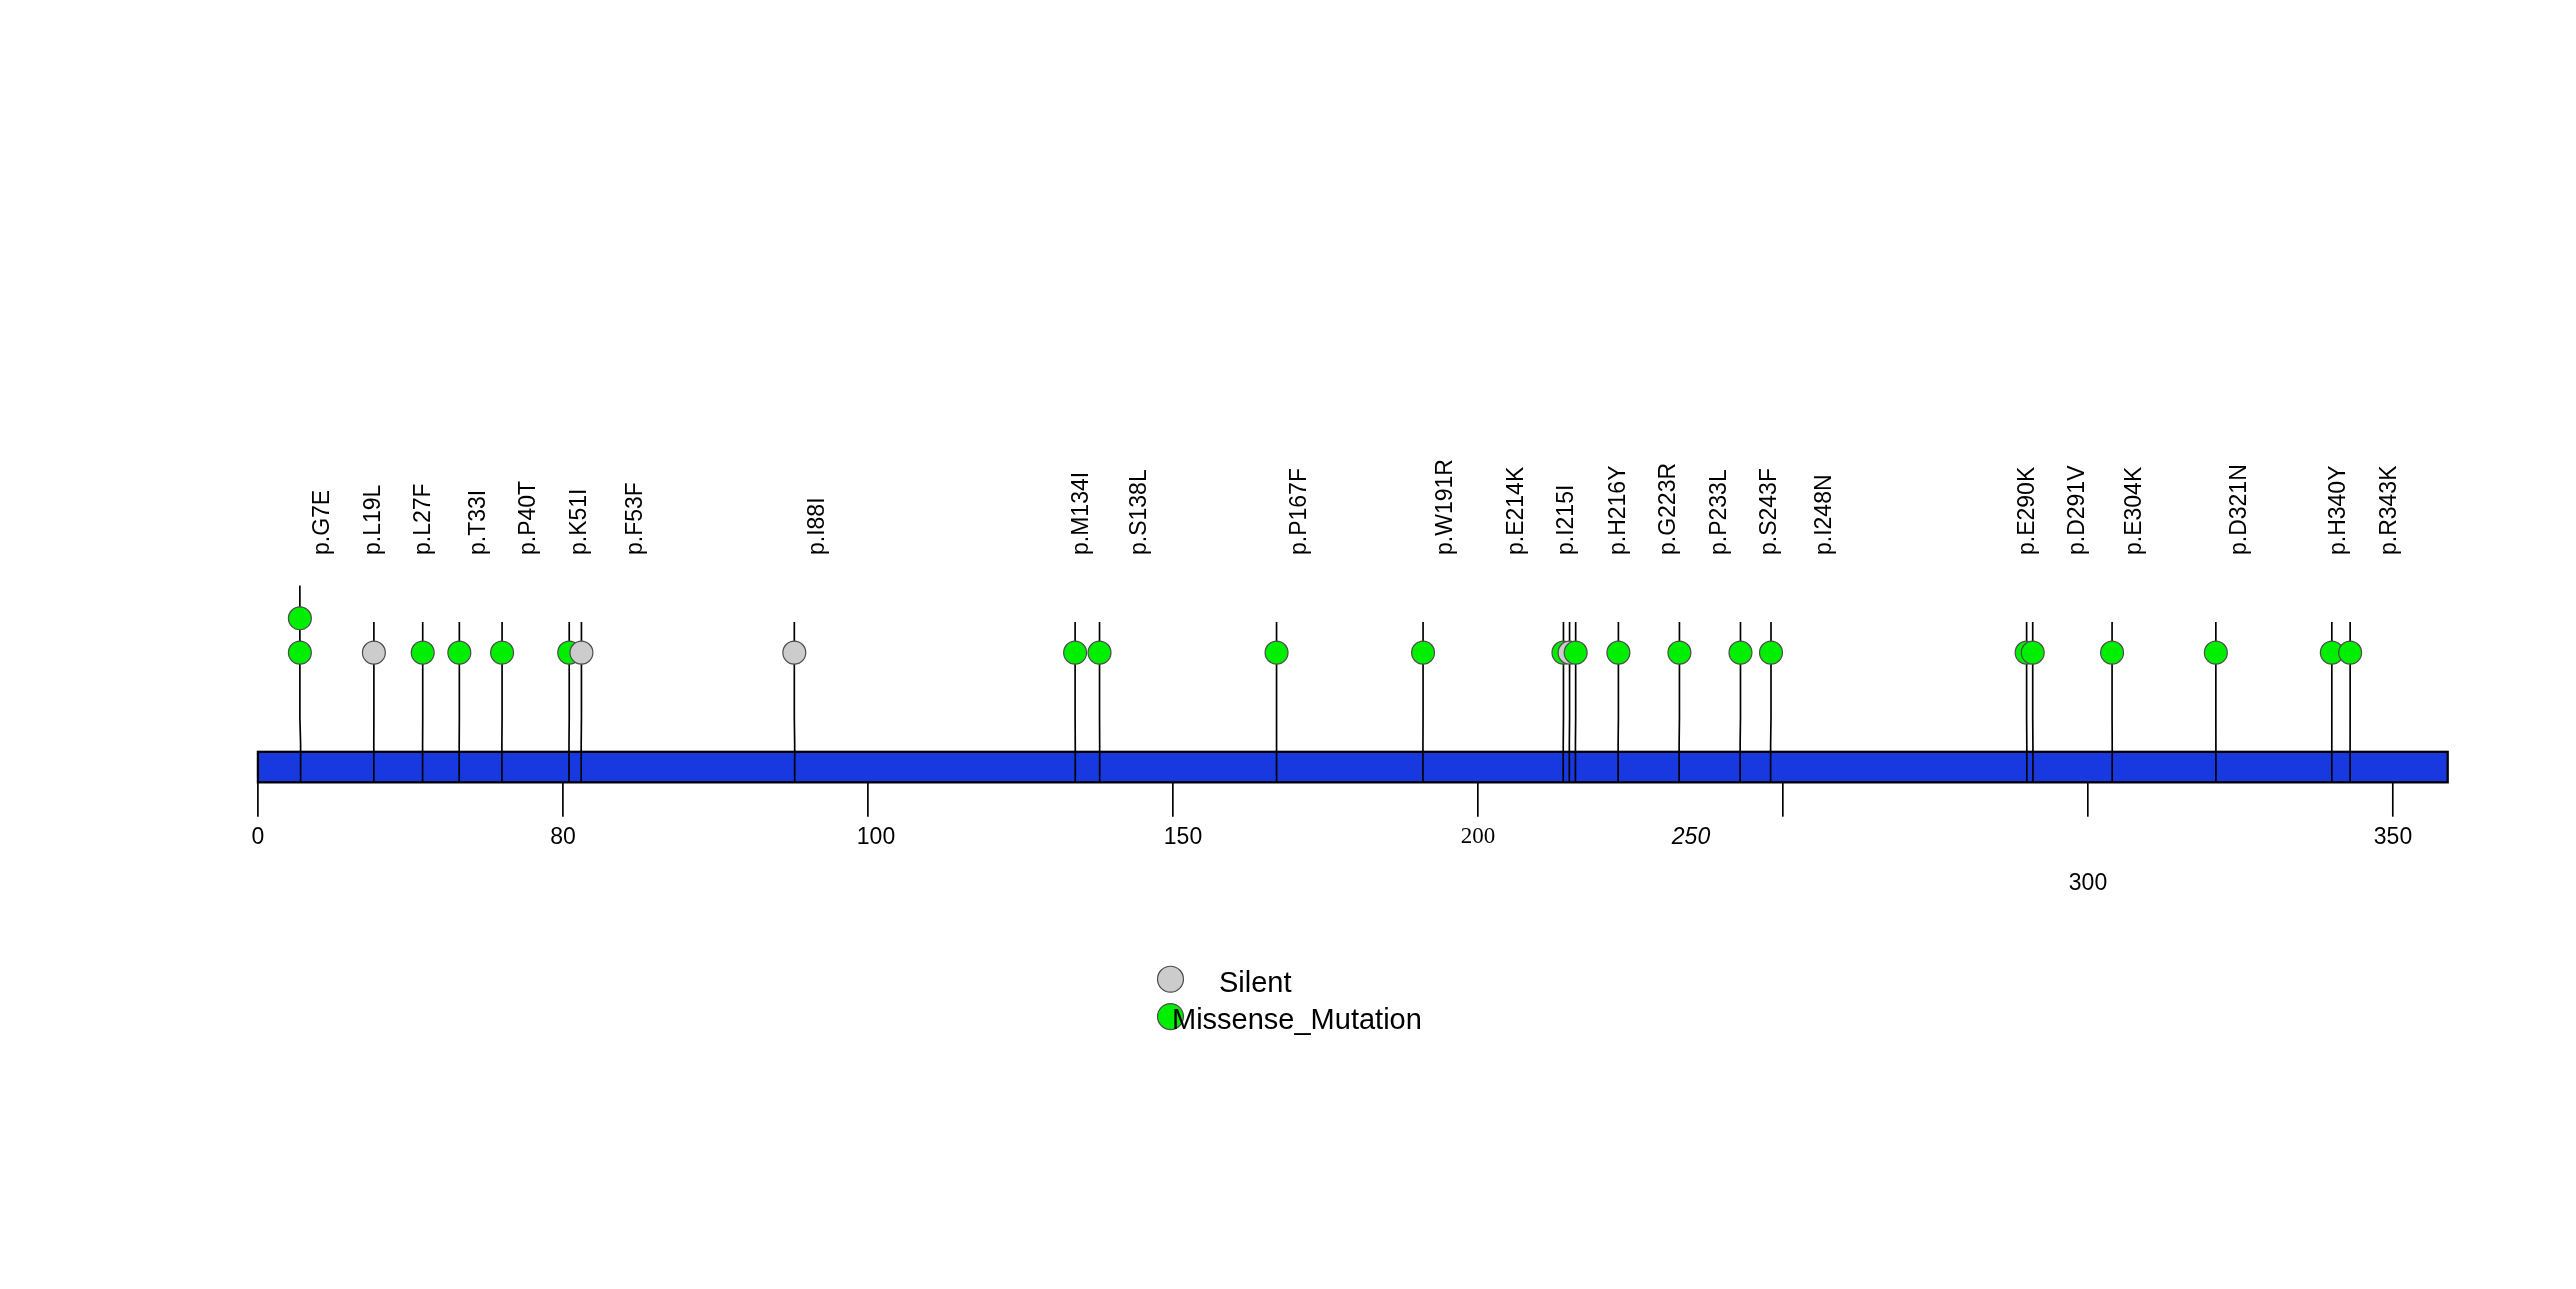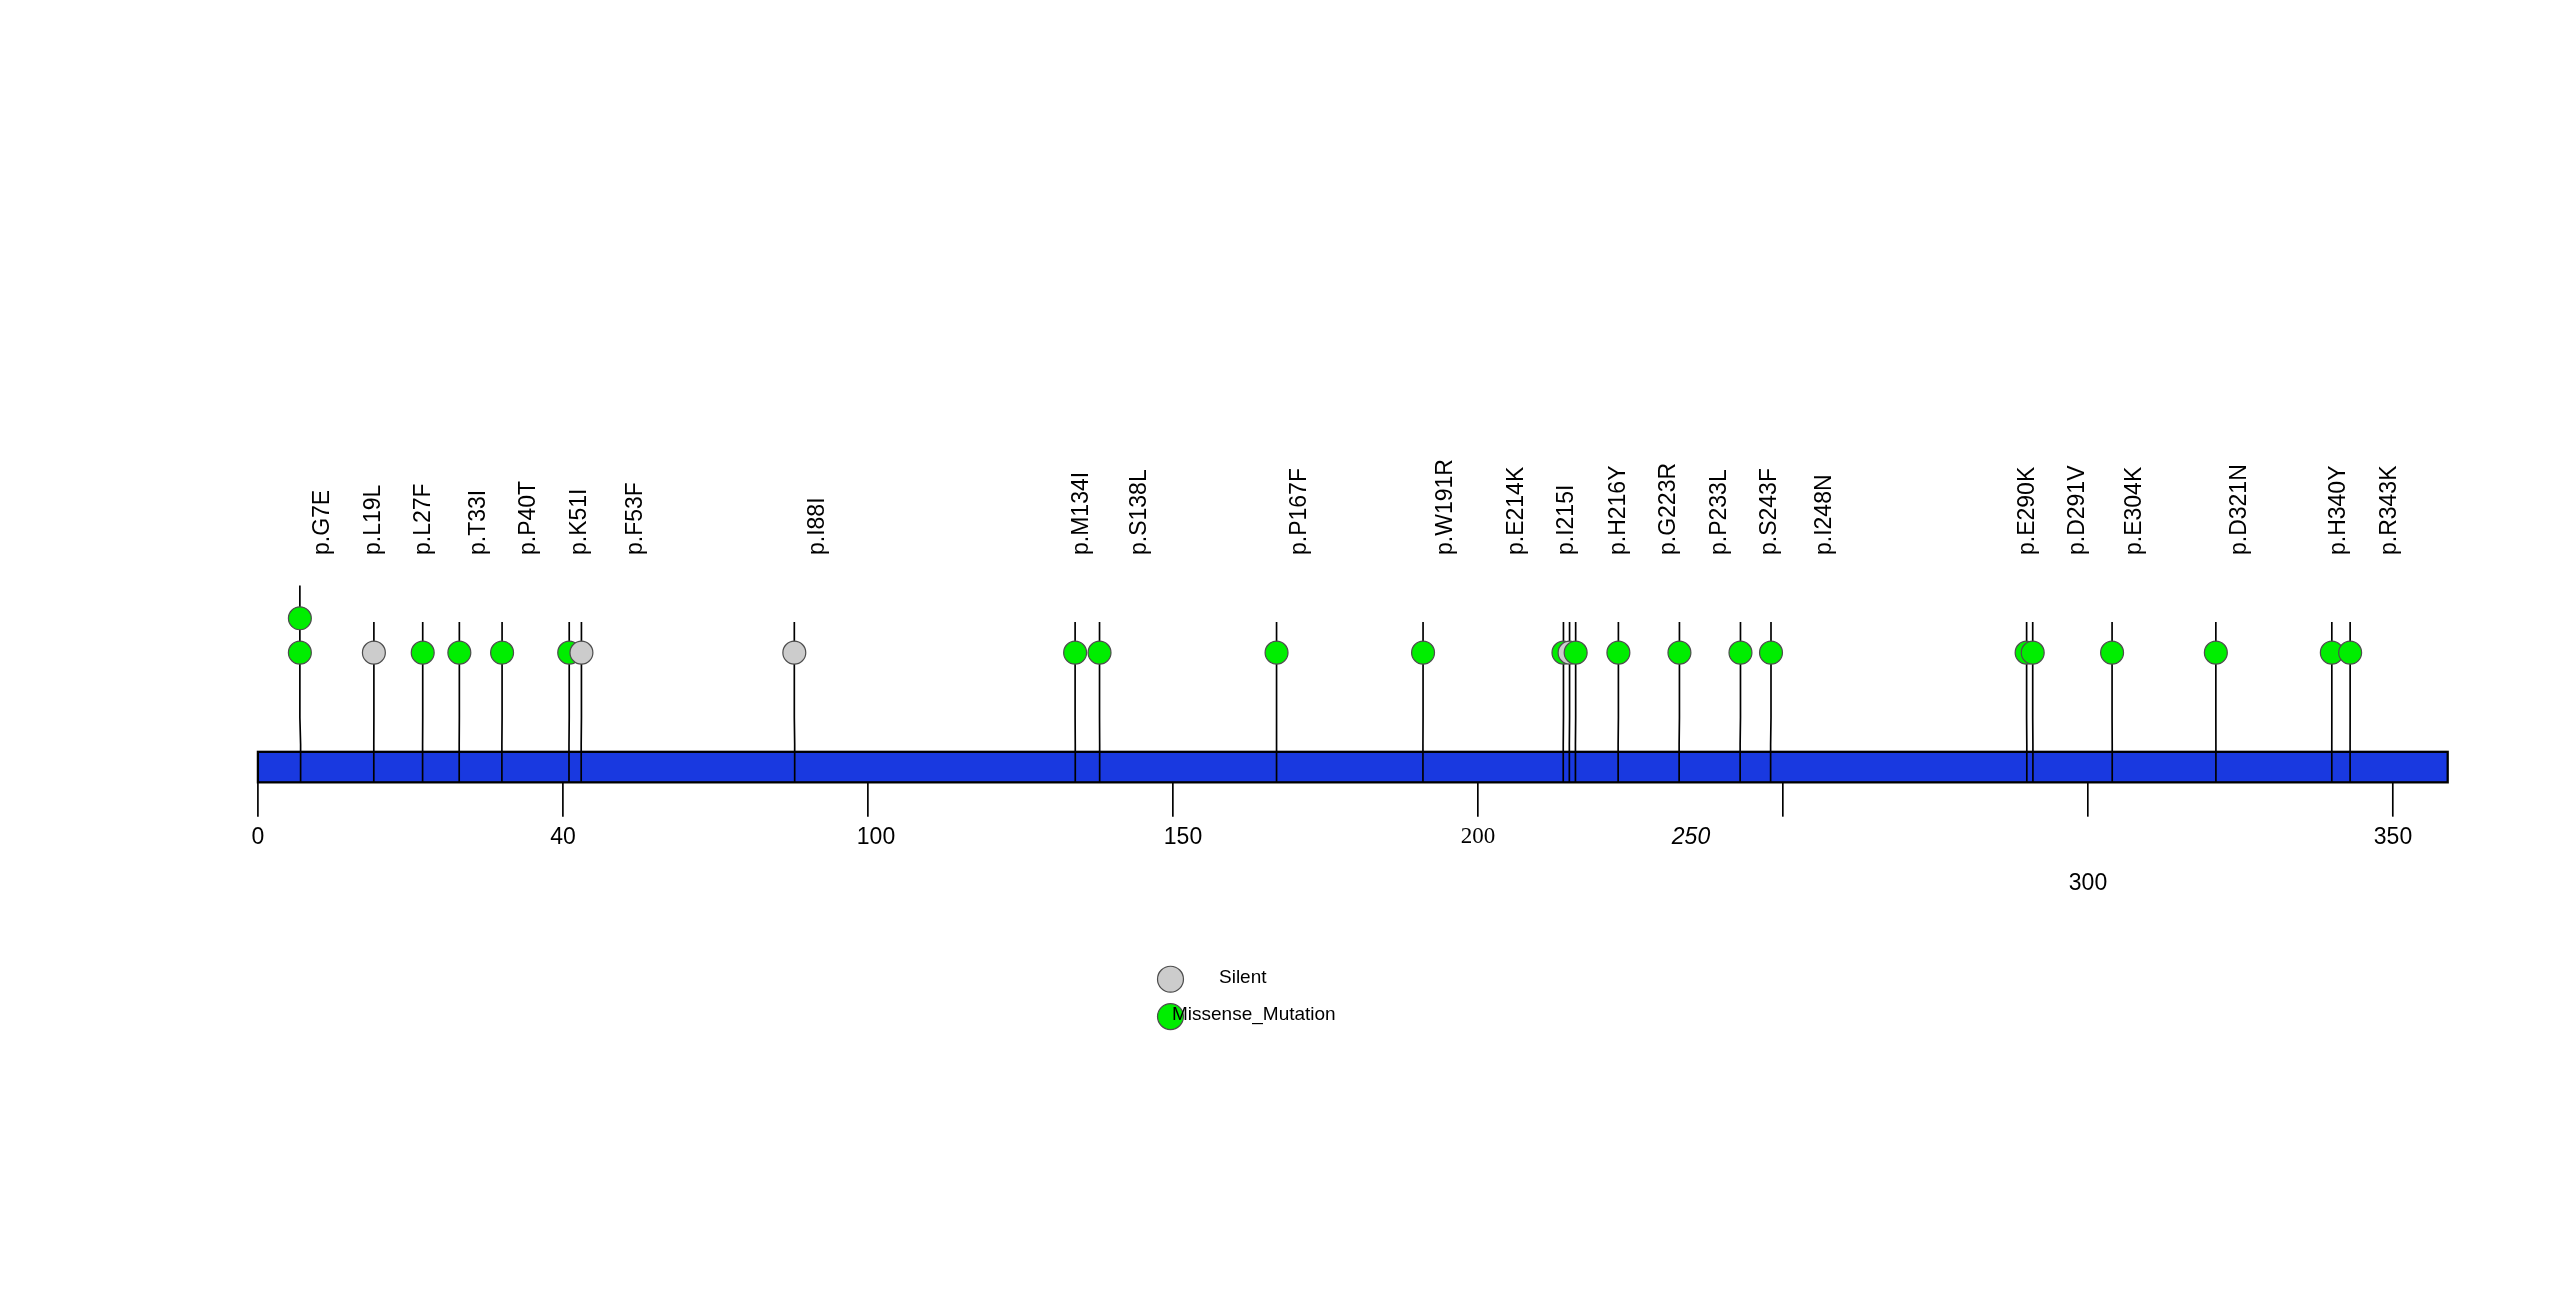--- a/index.html
+++ b/index.html
@@ -3,21 +3,21 @@
 <meta charset="utf-8">
 <style>
   html,body{margin:0;padding:0;background:#ffffff;}
   #stage{position:relative;width:2576px;height:1290px;background:#ffffff;
          font-family:"Liberation Sans", sans-serif;overflow:hidden;}
   #plot{position:absolute;left:0;top:0;width:2576px;height:1290px;}
   .lbl{position:absolute;transform-origin:0 0;transform:rotate(-90deg);
        white-space:nowrap;font-size:23px;color:#000;letter-spacing:0px;}
   .tick-lbl{position:absolute;font-size:23px;color:#000;text-align:center;
             transform:translateX(-50%);}
-  .lg-txt{position:absolute;font-size:19px;color:#000;}
+  .lg-txt{position:absolute;font-size:29px;color:#000;}
 </style>
 </head>
 <body>
 
 <div id="stage">
   <svg id="plot" viewBox="0 0 3376 1690" xmlns="http://www.w3.org/2000/svg">
       <rect x="338" y="985" width="2869.846" height="40" fill="#1939E0" stroke="#000000" stroke-width="3"></rect>
       <path d="M 393 767 L 393 940 L 393.95799999999997 975 L 393.95799999999997 1025" fill="none" stroke="#000000" stroke-width="2.2"></path>
       <path d="M 490 815 L 490 940 L 489.88599999999997 975 L 489.88599999999997 1025" fill="none" stroke="#000000" stroke-width="2.2"></path>
       <path d="M 554 815 L 554 940 L 553.838 975 L 553.838 1025" fill="none" stroke="#000000" stroke-width="2.2"></path>
@@ -75,21 +75,21 @@
       <line x1="1537.1" y1="1025" x2="1537.1" y2="1070" stroke="#000000" stroke-width="2.2"></line>
       <line x1="1936.8" y1="1025" x2="1936.8" y2="1070" stroke="#000000" stroke-width="2.2"></line>
       <line x1="2336.5" y1="1025" x2="2336.5" y2="1070" stroke="#000000" stroke-width="2.2"></line>
       <line x1="2736.2" y1="1025" x2="2736.2" y2="1070" stroke="#000000" stroke-width="2.2"></line>
       <line x1="3135.9" y1="1025" x2="3135.9" y2="1070" stroke="#000000" stroke-width="2.2"></line>
       <circle cx="1534" cy="1283" r="17" fill="#CCCCCC" stroke="#4d4d4d" stroke-width="1.6"></circle>
       <circle cx="1534" cy="1332" r="17" fill="#00EE00" stroke="#4d4d4d" stroke-width="1.6"></circle>
     </svg>
   <div id="overlay">
       <div class="tick-lbl" style="left: 258px; top: 823px;">0</div>
-      <div class="tick-lbl" style="left: 563px; top: 823px;">40</div>
+      <div class="tick-lbl" style="left: 563px; top: 823px;">80</div>
       <div class="tick-lbl" style="left: 876px; top: 823px;">100</div>
       <div class="tick-lbl" style="left: 1173px; top: 823px; margin-left: 10px;">150</div>
       <div class="tick-lbl" style="left: 1478px; top: 823px; font-family: Liberation Serif, serif;">200</div>
       <div class="tick-lbl" style="left: 1691px; top: 823px; font-style: italic;">250</div>
       <div class="tick-lbl" style="left: 2088px; top: 869px;">300</div>
       <div class="tick-lbl" style="left: 2393px; top: 823px;">350</div>
       <div class="lbl" style="left: 308px; top: 555px;">p.G7E</div>
       <div class="lbl" style="left: 359px; top: 555px;">p.L19L</div>
       <div class="lbl" style="left: 409px; top: 555px;">p.L27F</div>
       <div class="lbl" style="left: 464px; top: 555px;">p.T33I</div>

